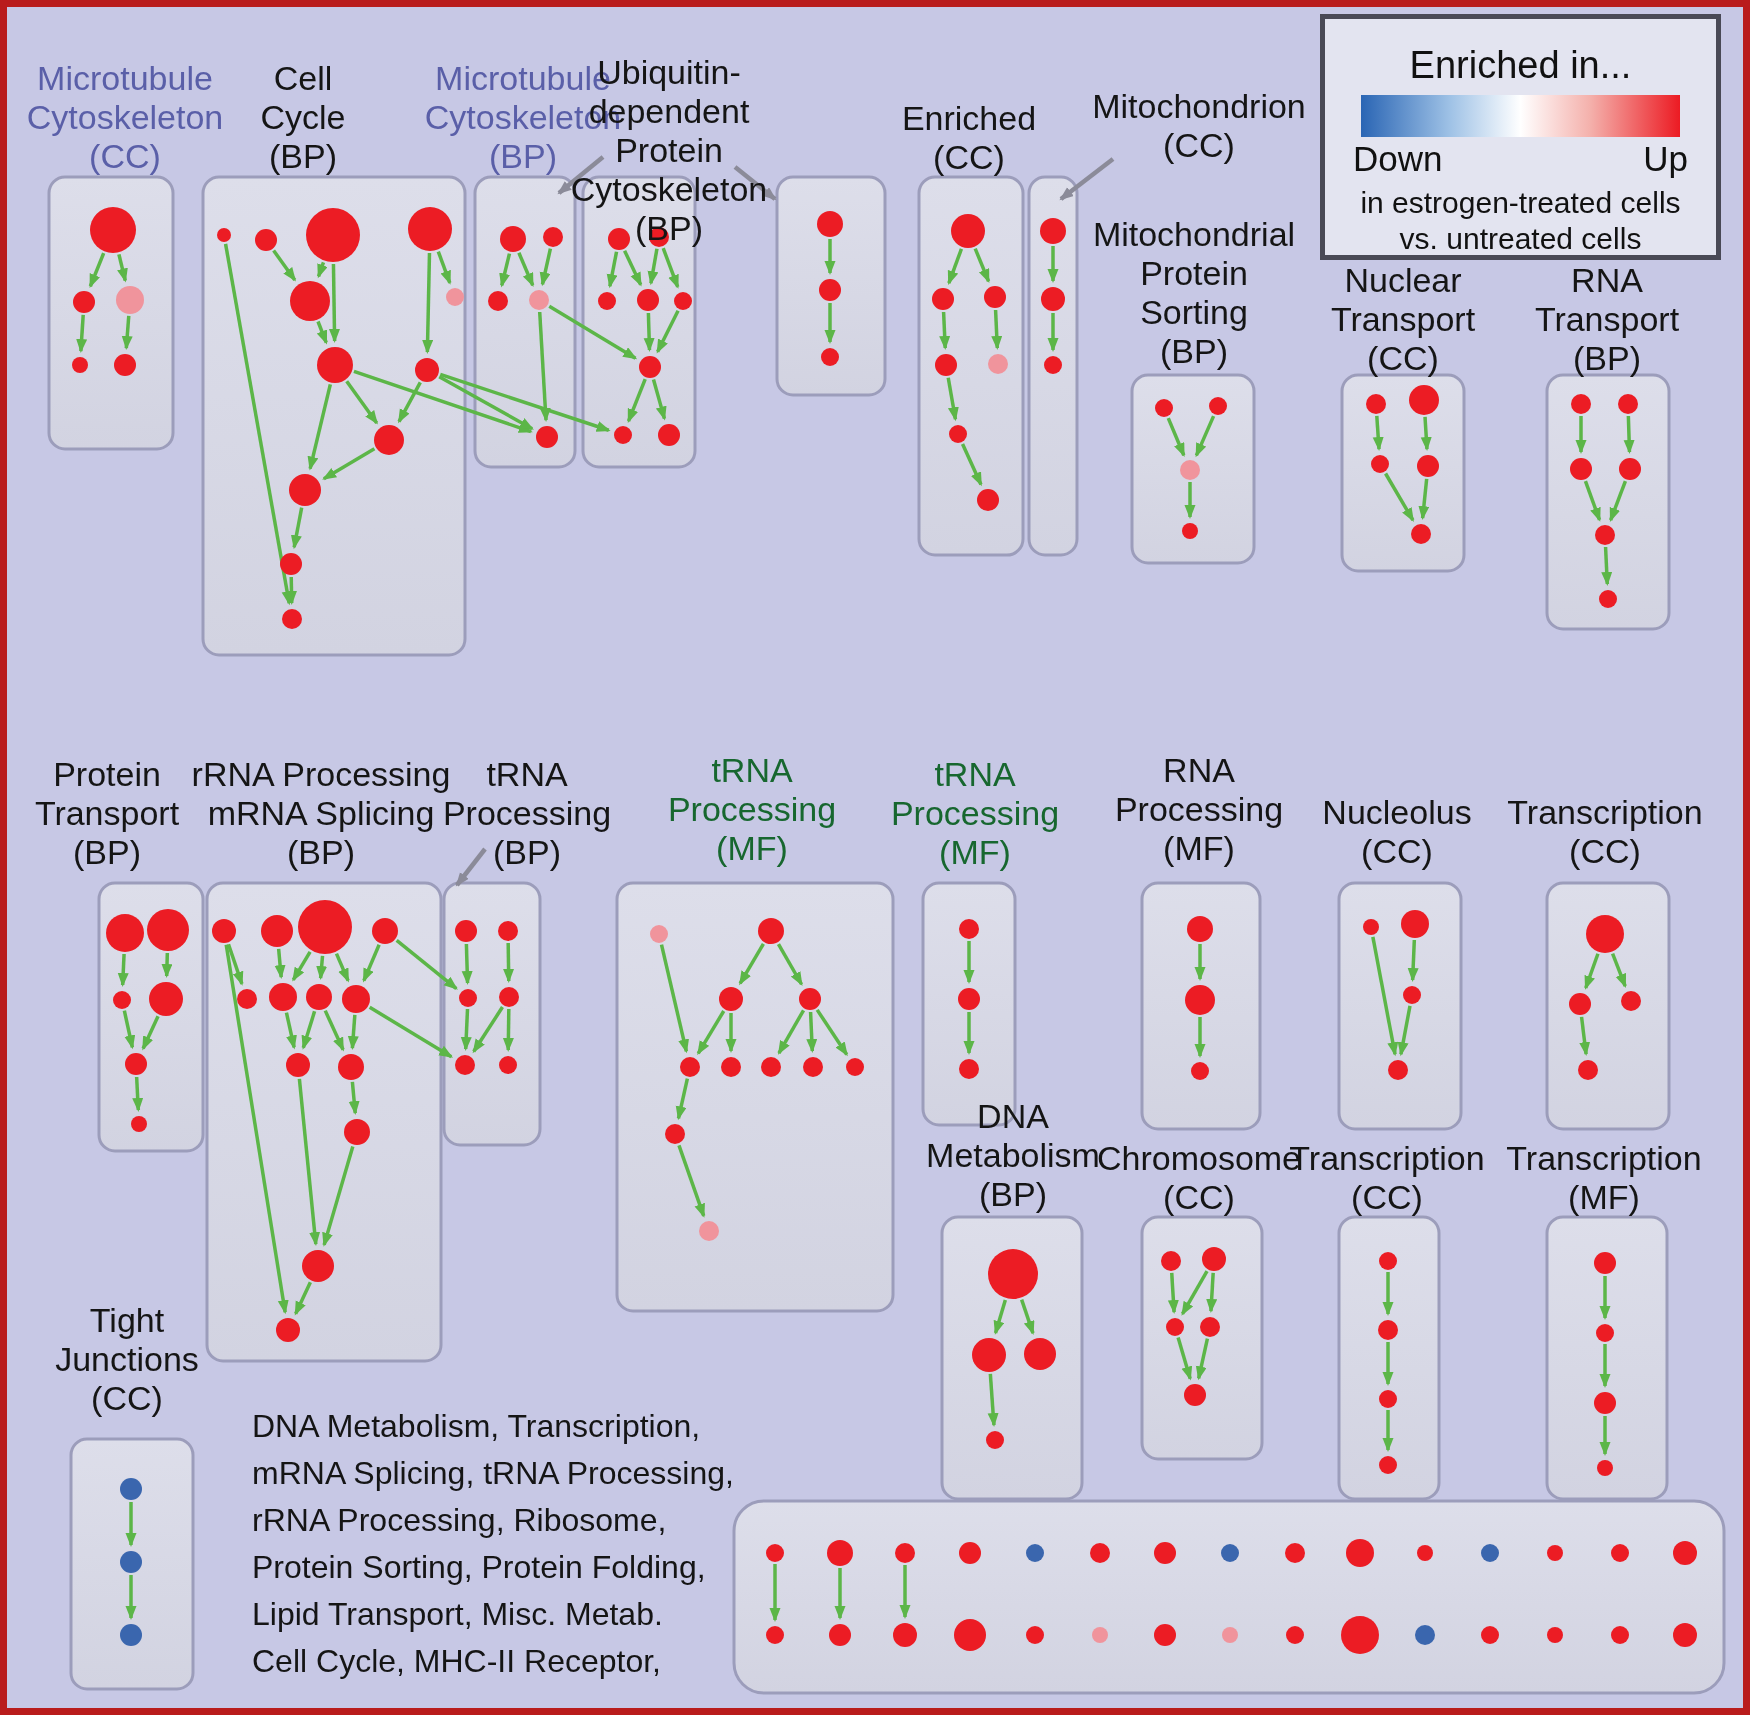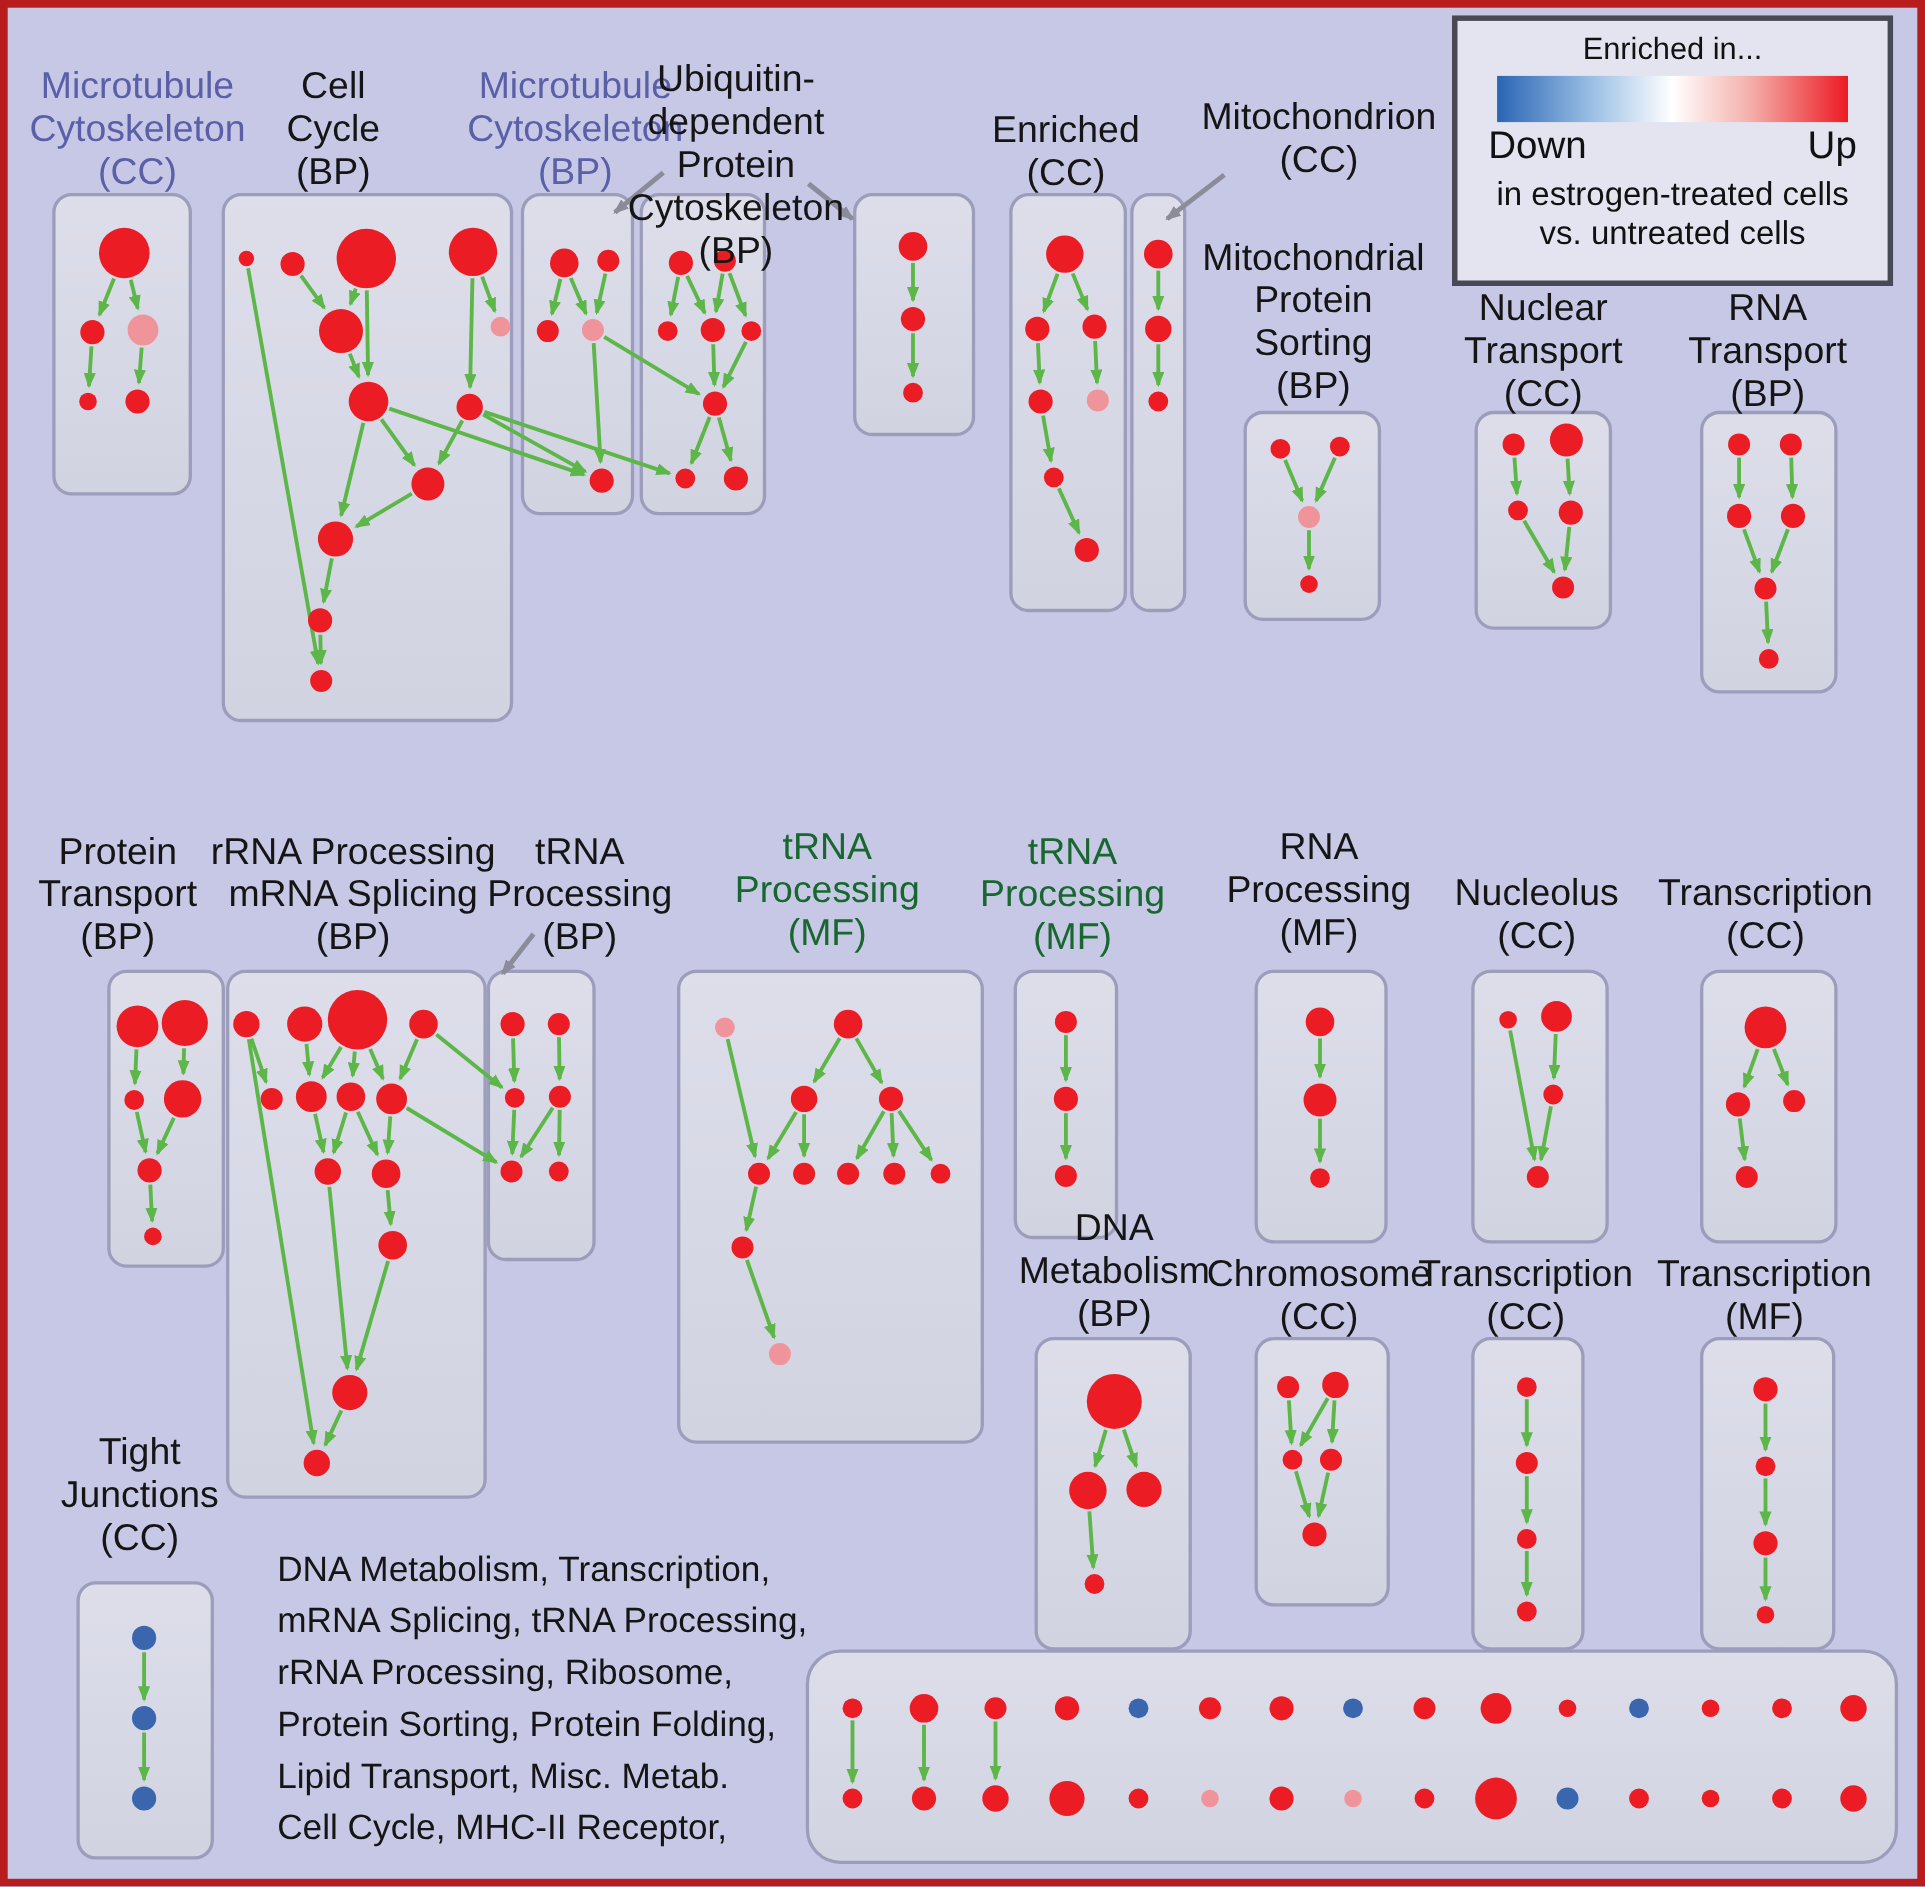--- a/index.html
+++ b/index.html
@@ -11,21 +11,21 @@
   .box { fill: url(#boxGrad); stroke: #9c9dbb; stroke-width: 3; }
   .edge { stroke: #5cb648; stroke-width: 3.5; fill: none; }
   .pointer { stroke: #8b8b99; stroke-width: 4.5; }
   .cluster-label { position: absolute; transform: translateX(-50%); text-align: center;
                    font-size: 34px; line-height: 39px; color: #151515; white-space: nowrap; }
   .cluster-label.slate { color: #5a5fa8; }
   .cluster-label.green { color: #17672f; }
   .misc-label { position: absolute; font-size: 32px; line-height: 47px; color: #151515; white-space: nowrap; }
   .legend { position: absolute; left: 1313px; top: 7px; width: 401px; height: 246px;
             background: #e3e4f0; border: 5px solid #494956; text-align: center; }
-  .legend-title { font-size: 28px; margin-top: 10px; color: #111; }
+  .legend-title { font-size: 38px; margin-top: 25px; color: #111; }
   .legend-bar { height: 42px; margin: 8px 36px 2px;
                 background: linear-gradient(to right, #2a65b4, #9fc2e6 28%, #ffffff 50%, #f4b0ab 72%, #ec1b23); }
   .legend-ends { display: flex; justify-content: space-between; padding: 0 28px; font-size: 35px; color: #111; }
   .legend-sub { font-size: 30px; line-height: 36px; color: #111; }
   .legend-sub.first { margin-top: 6px; }
 </style>
 </head>
 <body>
 
 <div class="figure">

